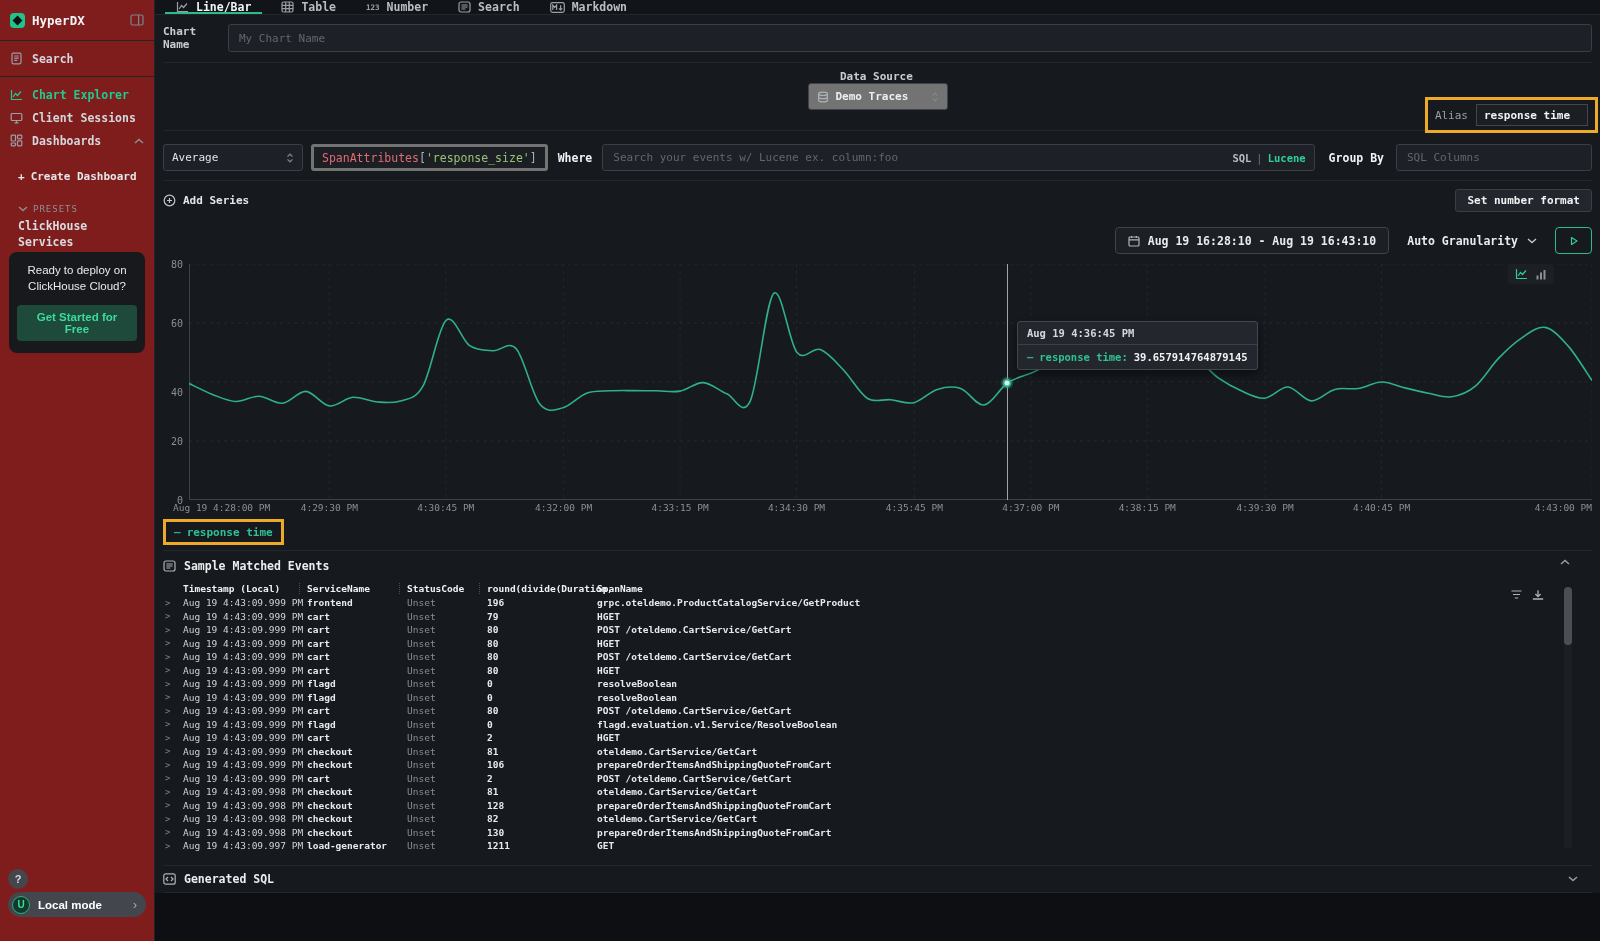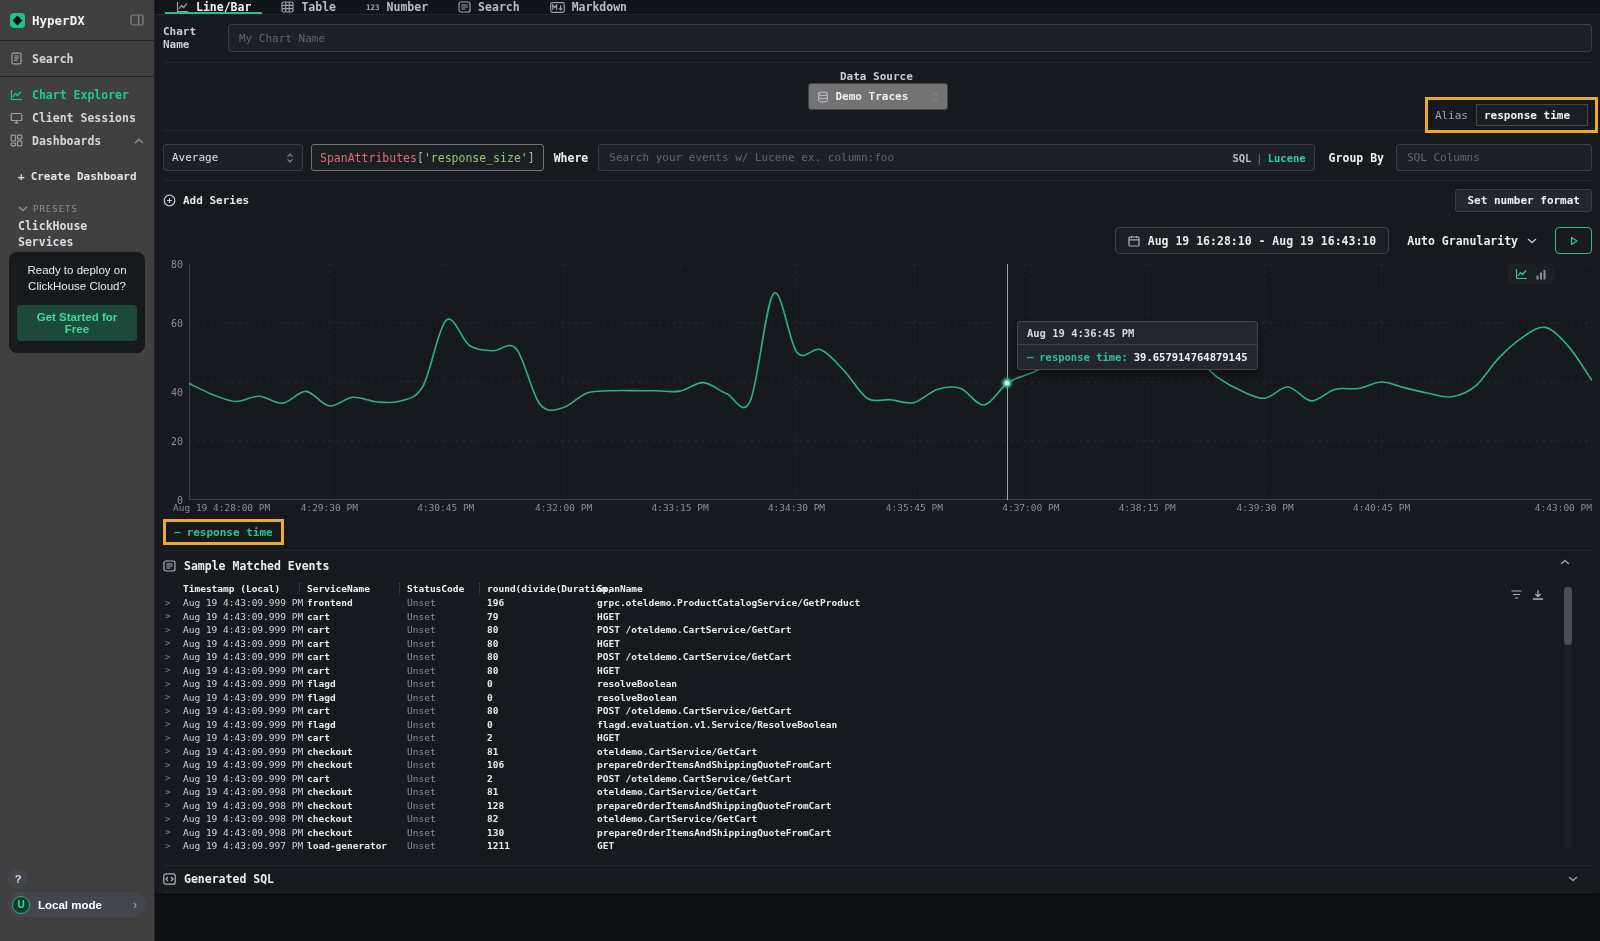--- a/index.html
+++ b/index.html
@@ -2,21 +2,21 @@
 <html><head>
 <meta charset="utf-8">
 <style>
   * { margin:0; padding:0; box-sizing:border-box; }
   html,body { width:1600px; height:941px; overflow:hidden; background:#0d0f12;
     font-family:"DejaVu Sans Mono","Liberation Mono",monospace; }
   .sans { font-family:"Liberation Sans","DejaVu Sans",sans-serif; }
   .app { display:flex; width:1600px; height:941px; }
 
   
-  .sidebar { width:155px; min-width:155px; background:#404040; border-right:1px solid #20242a;
+  .sidebar { width:155px; min-width:155px; background:#7f1d1d; border-right:1px solid #20242a;
     position:relative; color:#dfe3e7; }
   .logo-row { display:flex; align-items:center; height:40px; padding:0 10px; gap:7px; }
   .logo-mark { width:15px; height:15px; border-radius:4px; background:#20c38c; position:relative; flex:none; }
   .logo-mark::after { content:""; position:absolute; left:4px; top:4px; width:7px; height:7px;
     background:#0e100f; transform:rotate(45deg); }
   .logo-text { font-weight:bold; font-size:12.5px; color:#f2f4f6; flex:1; }
   .collapse-icn { color:#7e858c; display:flex; }
   .sdiv { height:1px; background:#22262b; }
   .side-item { display:flex; align-items:center; gap:8px; height:23px; padding:0 10px;
     font-size:11.5px; font-weight:bold; color:#d3d7db; cursor:pointer; }
@@ -79,21 +79,21 @@
   .alias-box { position:absolute; right:2px; top:82px; border:3px solid #edaa28; display:flex;
     align-items:center; gap:8px; padding:4px 7px; background:#16191e; z-index:5; }
   .alias-box .rlabel { color:#9aa0a6; font-weight:normal; }
   .alias-input { width:112px; height:22px; background:#1b1e23; border:1px solid #42464d;
     color:#f0f2f4; font-weight:bold; font-size:11px; font-family:inherit; padding:0 7px; }
   .div2 { margin-top:20px; }
   .row-series { margin-top:13px; gap:8px; }
   .agg-select { width:140px; height:27px; background:#1d2026; border:1px solid #3a3e45; border-radius:3px;
     display:flex; align-items:center; padding:0 8px; cursor:pointer; }
   .agg-select .val { flex:1; font-size:11px; color:#dfe3e7; }
-  .field-box { height:27px; background:#1b1e23; border:1px solid #737373; border-radius:3px;
+  .field-box { height:27px; background:#1b1e23; border:3px solid #737373; border-radius:3px;
     display:flex; align-items:center; padding:0 8px; font-size:11.5px; white-space:nowrap; cursor:text; }
   .tok-fn { color:#e06c75; } .tok-br { color:#abb2bf; } .tok-str { color:#98c379; }
   .where-label { font-size:11.5px; font-weight:bold; color:#f0f2f4; margin:0 2px; }
   .where-wrap { flex:1; position:relative; display:flex; }
   .where-wrap .input { flex:1; height:27px; padding-right:110px; }
   .sql-lucene { position:absolute; right:9px; top:0; height:27px; display:flex; align-items:center;
     gap:5px; font-size:10.5px; font-weight:bold; }
   .sql-lucene .sql { color:#b6bbc1; cursor:pointer; } .sql-lucene .sep { color:#5c6167; }
   .sql-lucene .lucene { color:#2fce96; cursor:pointer; }
   .groupby-label { font-size:11.5px; font-weight:bold; color:#f0f2f4; margin:0 4px 0 6px; white-space:nowrap;text-align:center; }

